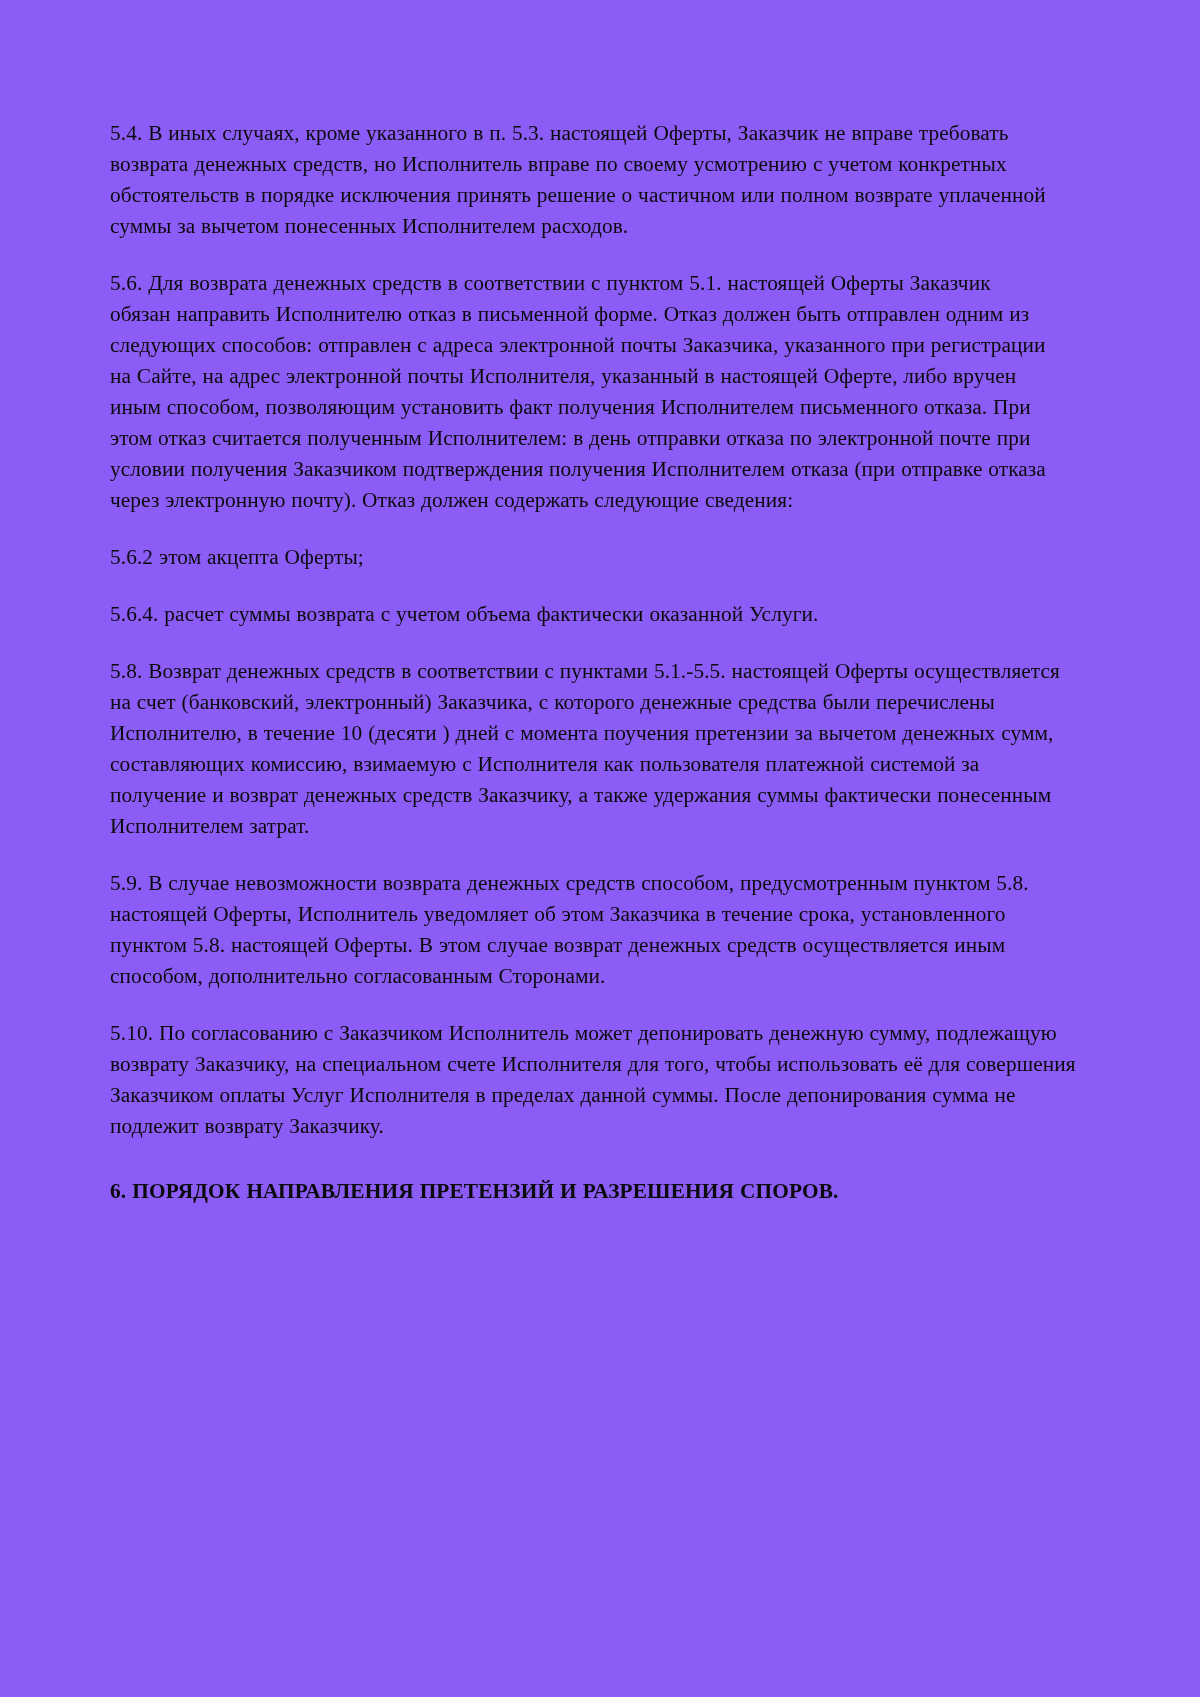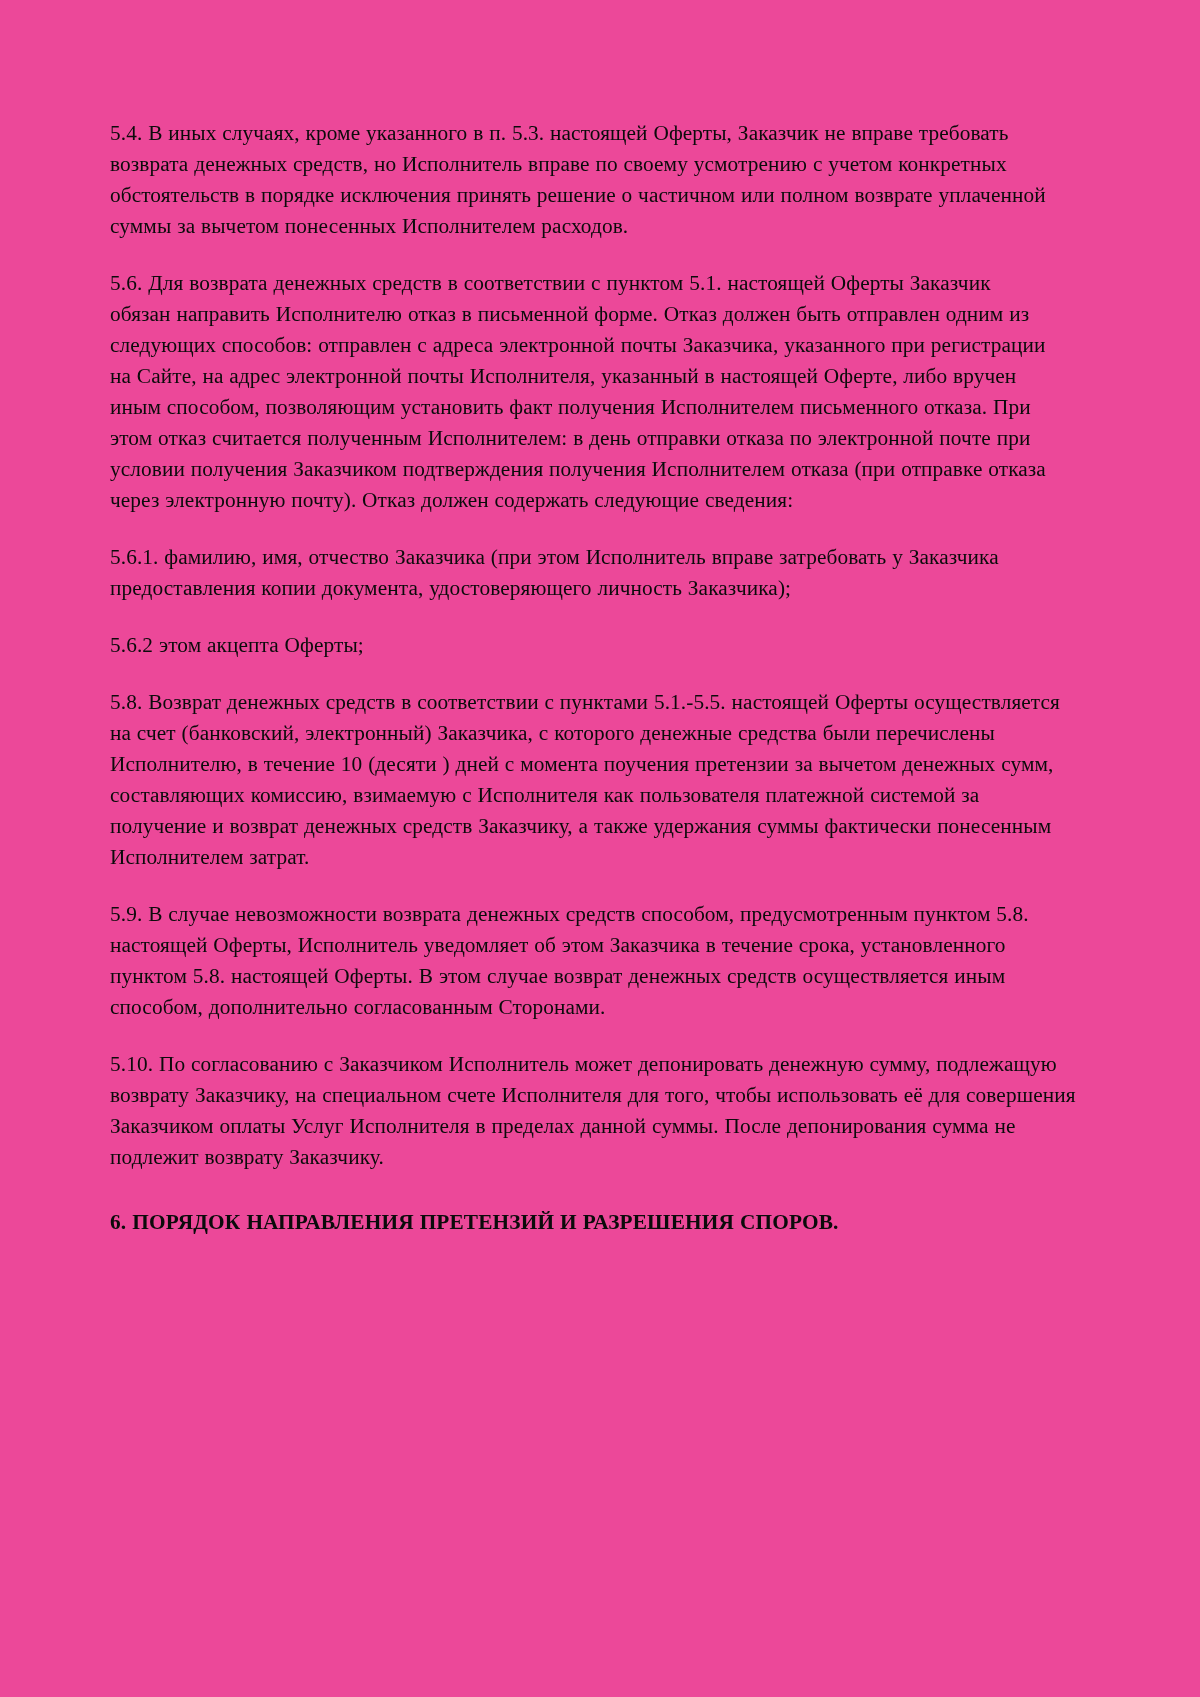--- a/index.html
+++ b/index.html
@@ -9,21 +9,21 @@
     background: #ffffff;
   }
   body {
     font-family: "Liberation Serif", "DejaVu Serif", serif;
     color: #0b0b0b;
   }
   .page {
     position: relative;
     width: 1200px;
     height: 1697px;
-    background: #ec4899;
+    background: #8b5cf6;
     box-sizing: border-box;
     overflow: hidden;
   }
   .content {
     position: absolute;
     left: 110px;
     top: 118px;
     width: 968px;
   }
   .para {
@@ -57,25 +57,25 @@
 <body>
 
 <div class="page">
   <div class="content">
 
     <p class="para w-b">5.4. В иных случаях, кроме указанного в п. 5.3. настоящей Оферты, Заказчик не вправе требовать возврата денежных средств, но Исполнитель вправе по своему усмотрению с учетом конкретных обстоятельств в порядке исключения принять решение о частичном или полном возврате уплаченной суммы за вычетом понесенных Исполнителем расходов.</p>
 
 
     <p class="para narrow-5-6">5.6. Для возврата денежных средств в соответствии с пунктом 5.1. настоящей Оферты Заказчик обязан направить Исполнителю отказ в письменной форме. Отказ должен быть отправлен одним из следующих способов: отправлен с адреса электронной почты Заказчика, указанного при регистрации на Сайте, на адрес электронной почты Исполнителя, указанный в настоящей Оферте, либо вручен иным способом, позволяющим установить факт получения Исполнителем письменного отказа. При этом отказ считается полученным Исполнителем: в день отправки отказа по электронной почте при условии получения Заказчиком подтверждения получения Исполнителем отказа (при отправке отказа через электронную почту). Отказ должен содержать следующие сведения:</p>
 
-    <p class="sub-item w-a">5.6.1. фамилию, имя, отчество Заказчика (при этом Исполнитель вправе затребовать у Заказчика предоставления копии документа, удостоверяющего личность Заказчика);</p>
 
     <p class="sub-item w-a">5.6.2 этом акцепта Оферты;</p>
 
 
+    <p class="sub-item w-a">5.6.4. расчет суммы возврата с учетом объема фактически оказанной Услуги.</p>
 
 
     <p class="para w-b">5.8. Возврат денежных средств в соответствии с пунктами 5.1.-5.5. настоящей Оферты осуществляется на счет (банковский, электронный) Заказчика, с которого денежные средства были перечислены Исполнителю, в течение 10 (десяти ) дней с момента поучения претензии за вычетом денежных сумм, составляющих комиссию, взимаемую с Исполнителя как пользователя платежной системой за получение и возврат денежных средств Заказчику, а также удержания суммы фактически понесенным Исполнителем затрат.</p>
 
     <p class="para w-b">5.9. В случае невозможности возврата денежных средств способом, предусмотренным пунктом 5.8. настоящей Оферты, Исполнитель уведомляет об этом Заказчика в течение срока, установленного пунктом 5.8. настоящей Оферты. В этом случае возврат денежных средств осуществляется иным способом, дополнительно согласованным Сторонами.</p>
 
     <p class="para w-b">5.10. По согласованию с Заказчиком Исполнитель может депонировать денежную сумму, подлежащую возврату Заказчику, на специальном счете Исполнителя для того, чтобы использовать её для совершения Заказчиком оплаты Услуг Исполнителя в пределах данной суммы. После депонирования сумма не подлежит возврату Заказчику.</p>
 
     <h2 class="section-heading">6. ПОРЯДОК НАПРАВЛЕНИЯ ПРЕТЕНЗИЙ И РАЗРЕШЕНИЯ СПОРОВ.</h2>
 

